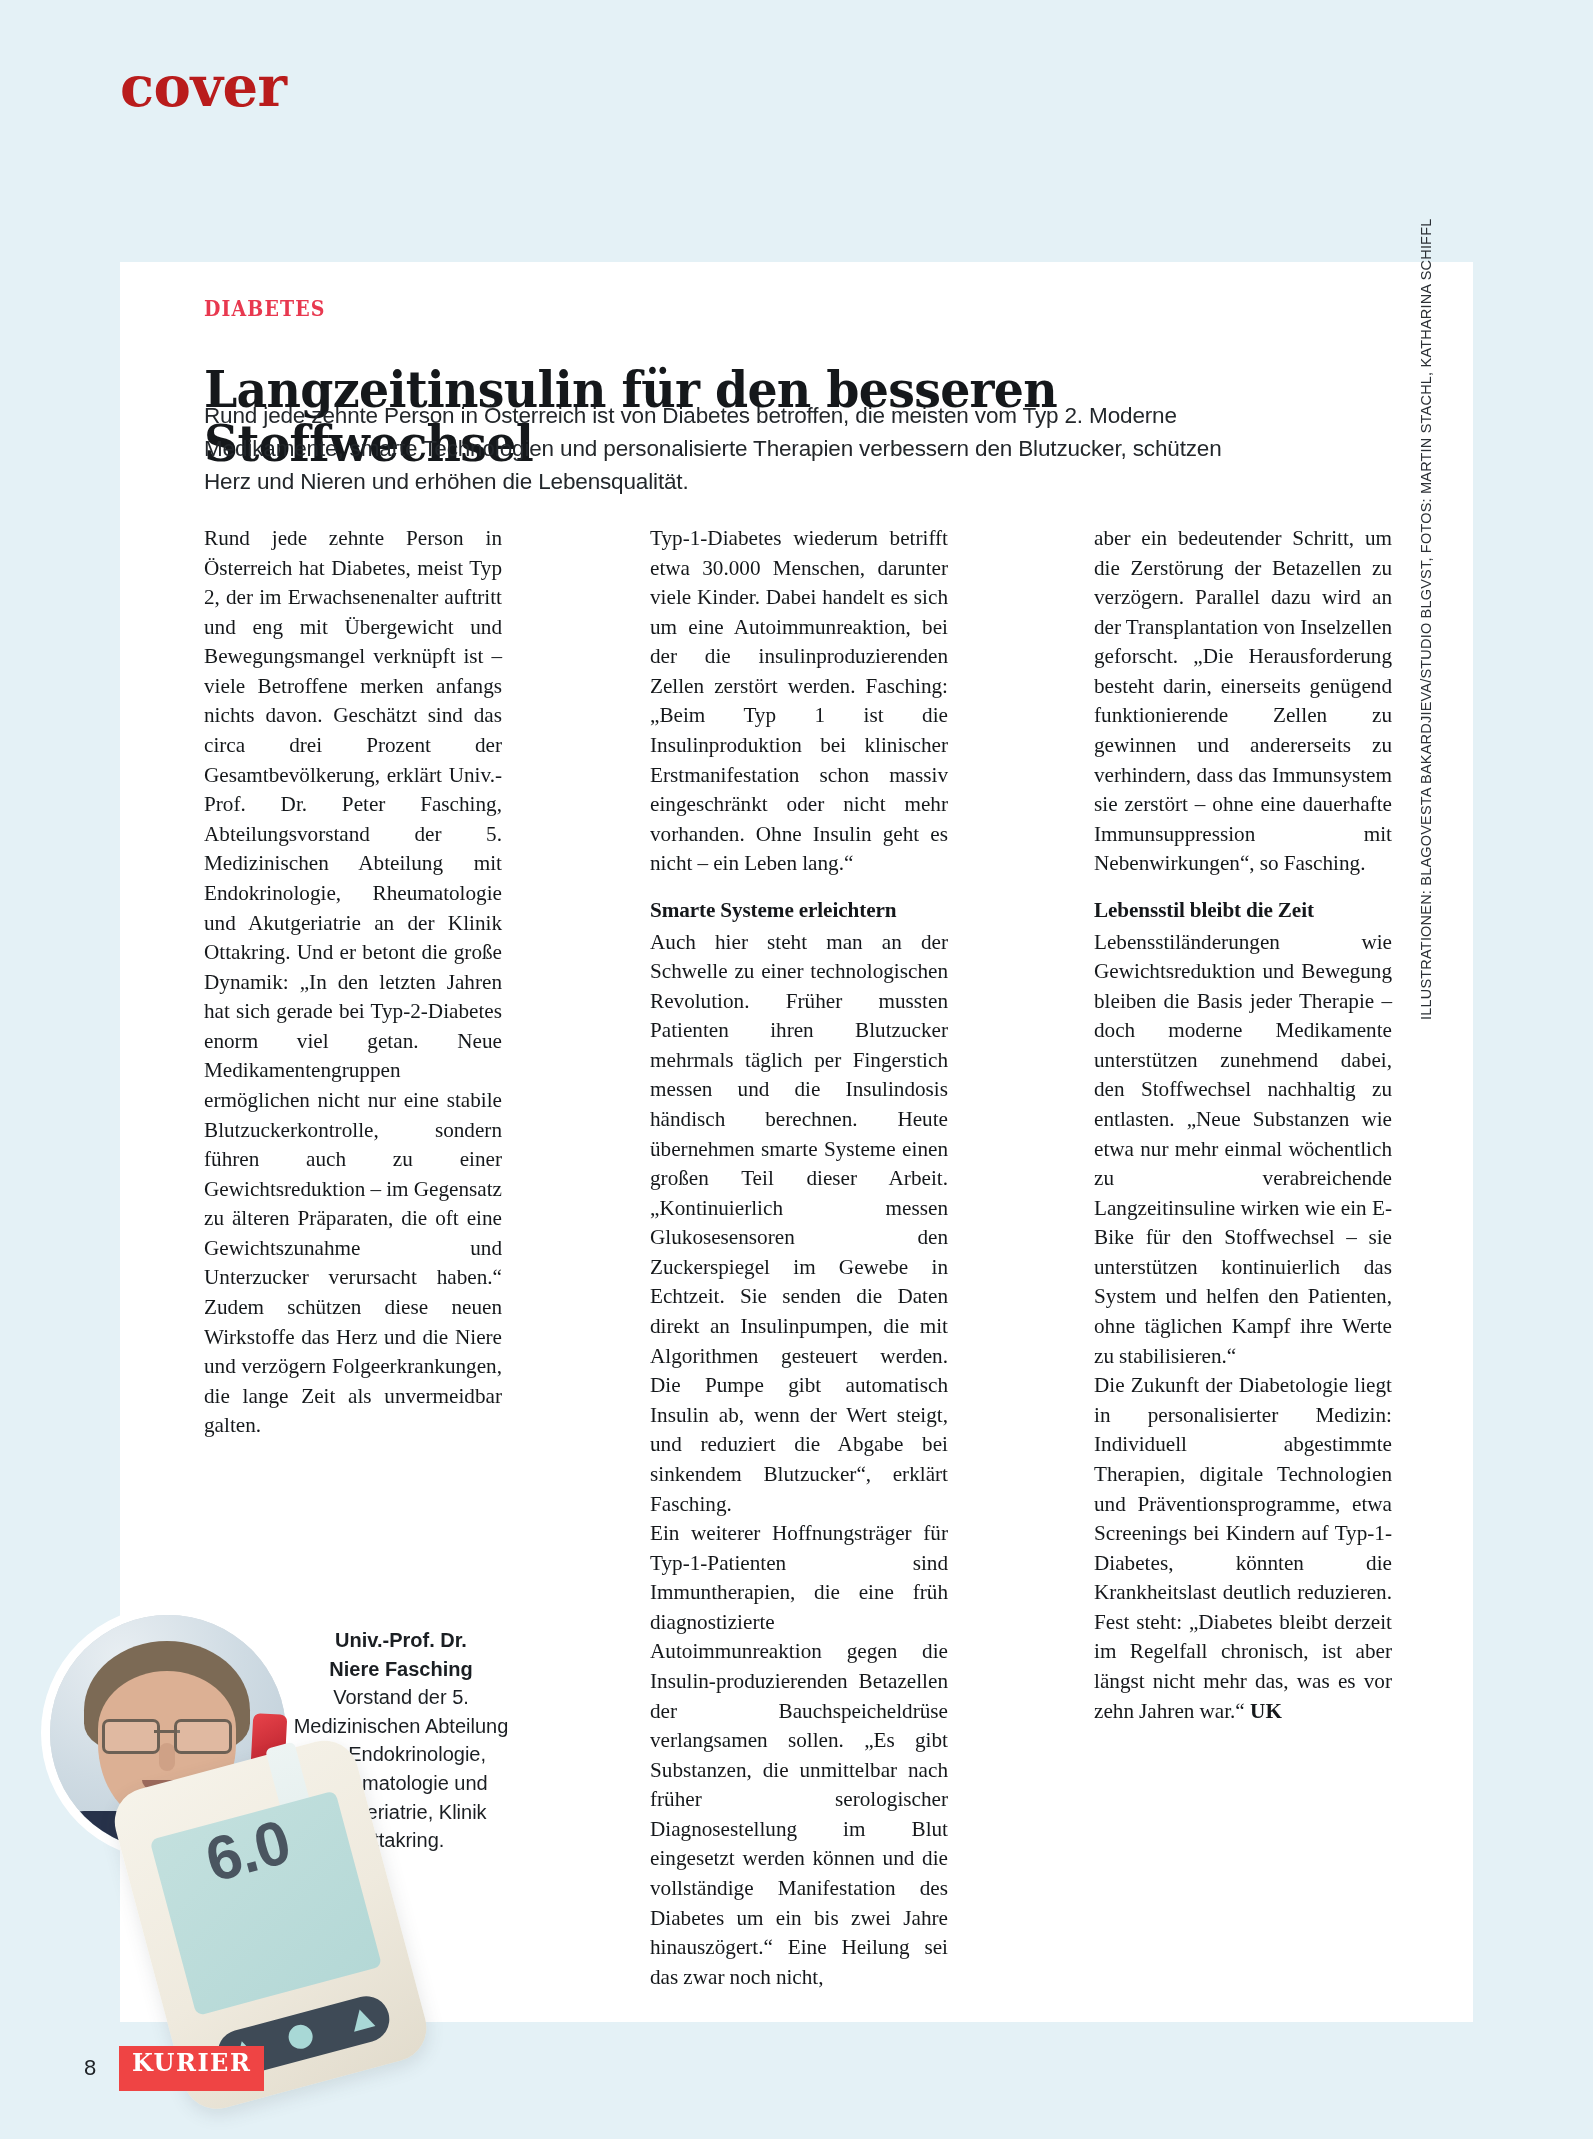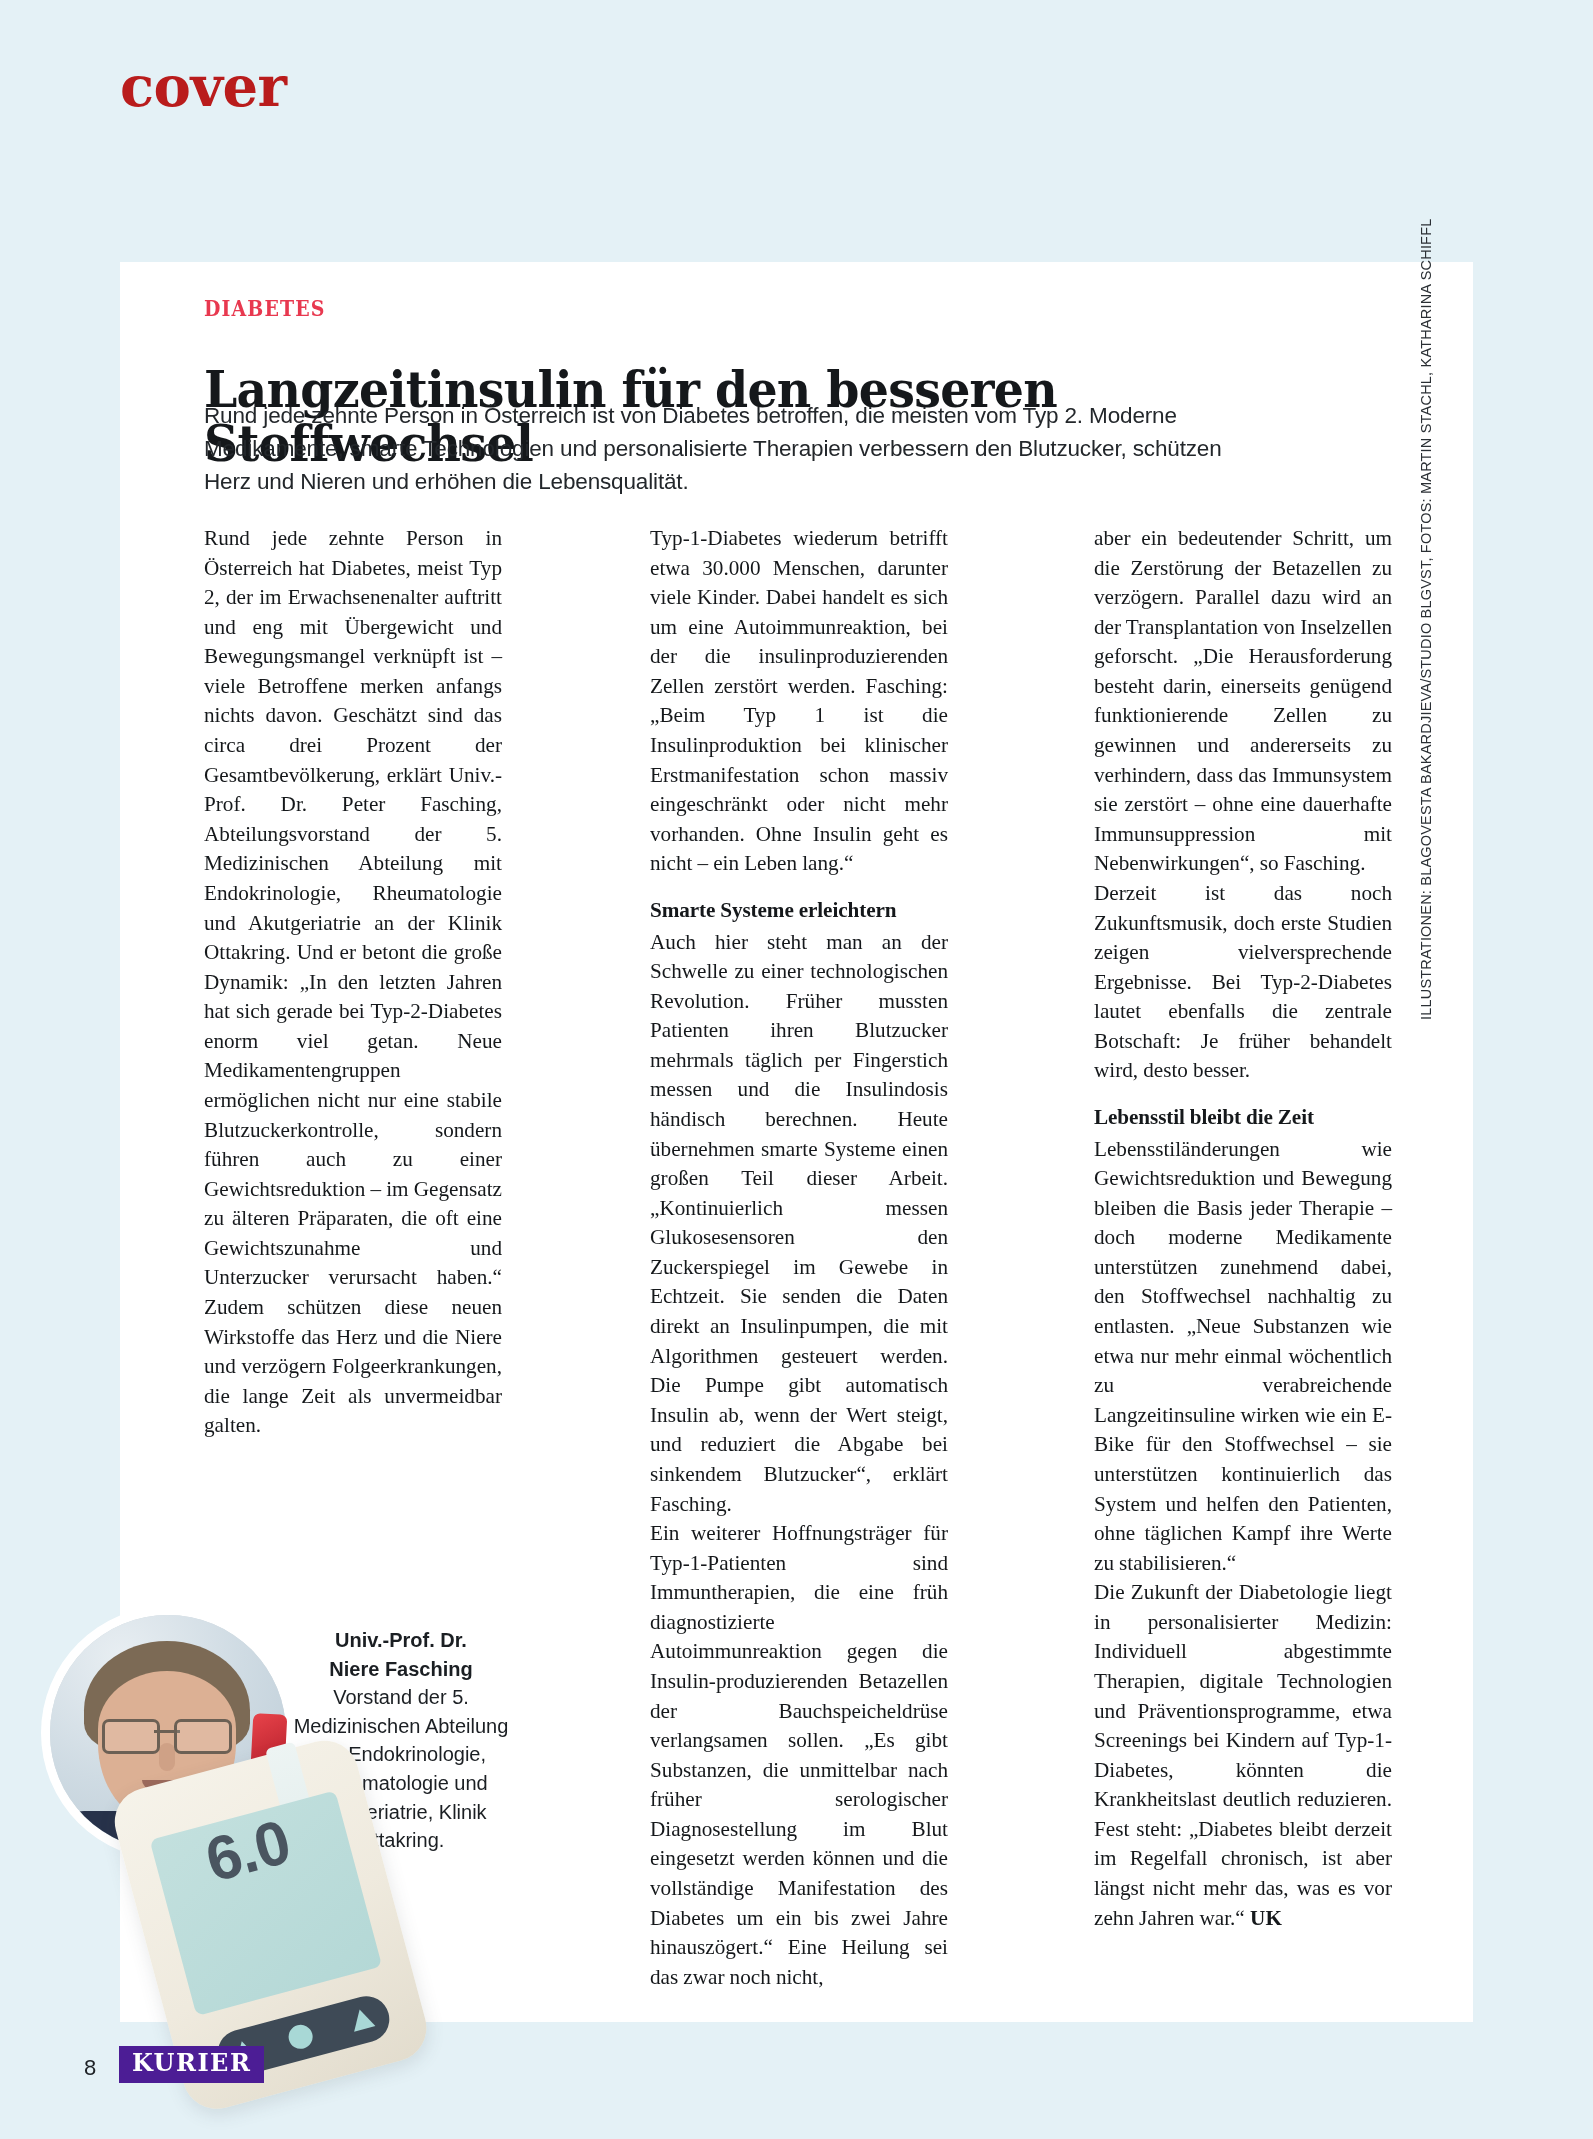--- a/index.html
+++ b/index.html
@@ -245,22 +245,22 @@
   }
 
   
   .folio{
     position:absolute;left:84px;top:2055px;
     font-family:"Liberation Sans","DejaVu Sans",sans-serif;
     font-size:22px;color:#1d2125;
   }
   .kurier-logo{
     position:absolute;left:119px;top:2046px;
-    background:#4c1d95;
-    padding:5px 13px 8px 13px;
+    background:#ef4444;
+    padding:5px 13px 16px 13px;
     font-family:"DejaVu Serif","Liberation Serif",serif;
     font-weight:700;
     font-size:24px;
     letter-spacing:1.5px;
     color:#ffffff;
     line-height:1;
     text-align:right;
   }
 </style>
 </head>
@@ -286,21 +286,20 @@
 
       <div class="col c2">
         <p class="first">Typ-1-Diabetes wiederum betrifft etwa 30.000 Menschen, darunter viele Kinder. Dabei handelt es sich um eine Autoimmunreaktion, bei der die insulinproduzierenden Zellen zerstört werden. Fasching: „Beim Typ 1 ist die Insulinproduktion bei klinischer Erstmanifestation schon massiv eingeschränkt oder nicht mehr vorhanden. Ohne Insulin geht es nicht – ein Leben lang.“</p>
         <span class="sub">Smarte Systeme erleichtern</span>
         <p>Auch hier steht man an der Schwelle zu einer technologischen Revolution. Früher mussten Patienten ihren Blutzucker mehrmals täglich per Fingerstich messen und die Insulindosis händisch berechnen. Heute übernehmen smarte Systeme einen großen Teil dieser Arbeit. „Kontinuierlich messen Glukosesensoren den Zuckerspiegel im Gewebe in Echtzeit. Sie senden die Daten direkt an Insulinpumpen, die mit Algorithmen gesteuert werden. Die Pumpe gibt automatisch Insulin ab, wenn der Wert steigt, und reduziert die Abgabe bei sinkendem Blutzucker“, erklärt Fasching.</p>
         <p>Ein weiterer Hoffnungsträger für Typ-1-Patienten sind Immuntherapien, die eine früh diagnostizierte Autoimmunreaktion gegen die Insulin-produzierenden Betazellen der Bauchspeicheldrüse verlangsamen sollen. „Es gibt Substanzen, die unmittelbar nach früher serologischer Diagnosestellung im Blut eingesetzt werden können und die vollständige Manifestation des Diabetes um ein bis zwei Jahre hinauszögert.“ Eine Heilung sei das zwar noch nicht,</p>
       </div>
 
       <div class="col c3">
         <p class="first">aber ein bedeutender Schritt, um die Zerstörung der Betazellen zu verzögern. Parallel dazu wird an der Transplantation von Inselzellen geforscht. „Die Herausforderung besteht darin, einerseits genügend funktionierende Zellen zu gewinnen und andererseits zu verhindern, dass das Immunsystem sie zerstört – ohne eine dauerhafte Immunsuppression mit Nebenwirkungen“, so Fasching.</p>
-        <p>Derzeit ist das noch Zukunftsmusik, doch erste Studien zeigen vielversprechende Ergebnisse. Bei Typ-2-Diabetes lautet ebenfalls die zentrale Botschaft: Je früher behandelt wird, desto besser.</p>
         <span class="sub">Lebensstil bleibt die Zeit</span>
         <p>Lebensstiländerungen wie Gewichtsreduktion und Bewegung bleiben die Basis jeder Therapie – doch moderne Medikamente unterstützen zunehmend dabei, den Stoffwechsel nachhaltig zu entlasten. „Neue Substanzen wie etwa nur mehr einmal wöchentlich zu verabreichende Langzeitinsuline wirken wie ein E-Bike für den Stoffwechsel – sie unterstützen kontinuierlich das System und helfen den Patienten, ohne täglichen Kampf ihre Werte zu stabilisieren.“</p>
         <p><span>Die Zukunft der Diabetologie liegt in personalisierter Medizin: Individuell abgestimmte Therapien, digitale Technologien und Präventionsprogramme, etwa Screenings bei Kindern auf Typ-1-Diabetes, könnten die Krankheitslast deutlich reduzieren. Fest steht: „Diabetes bleibt derzeit im Regelfall chronisch, ist aber längst nicht mehr das, was es vor zehn Jahren war.“</span> <span class="uk">UK</span></p>
       </div>
 
     </div>
 
     <div class="portrait">
       <div class="sky"></div>
       <div class="hair"></div>

